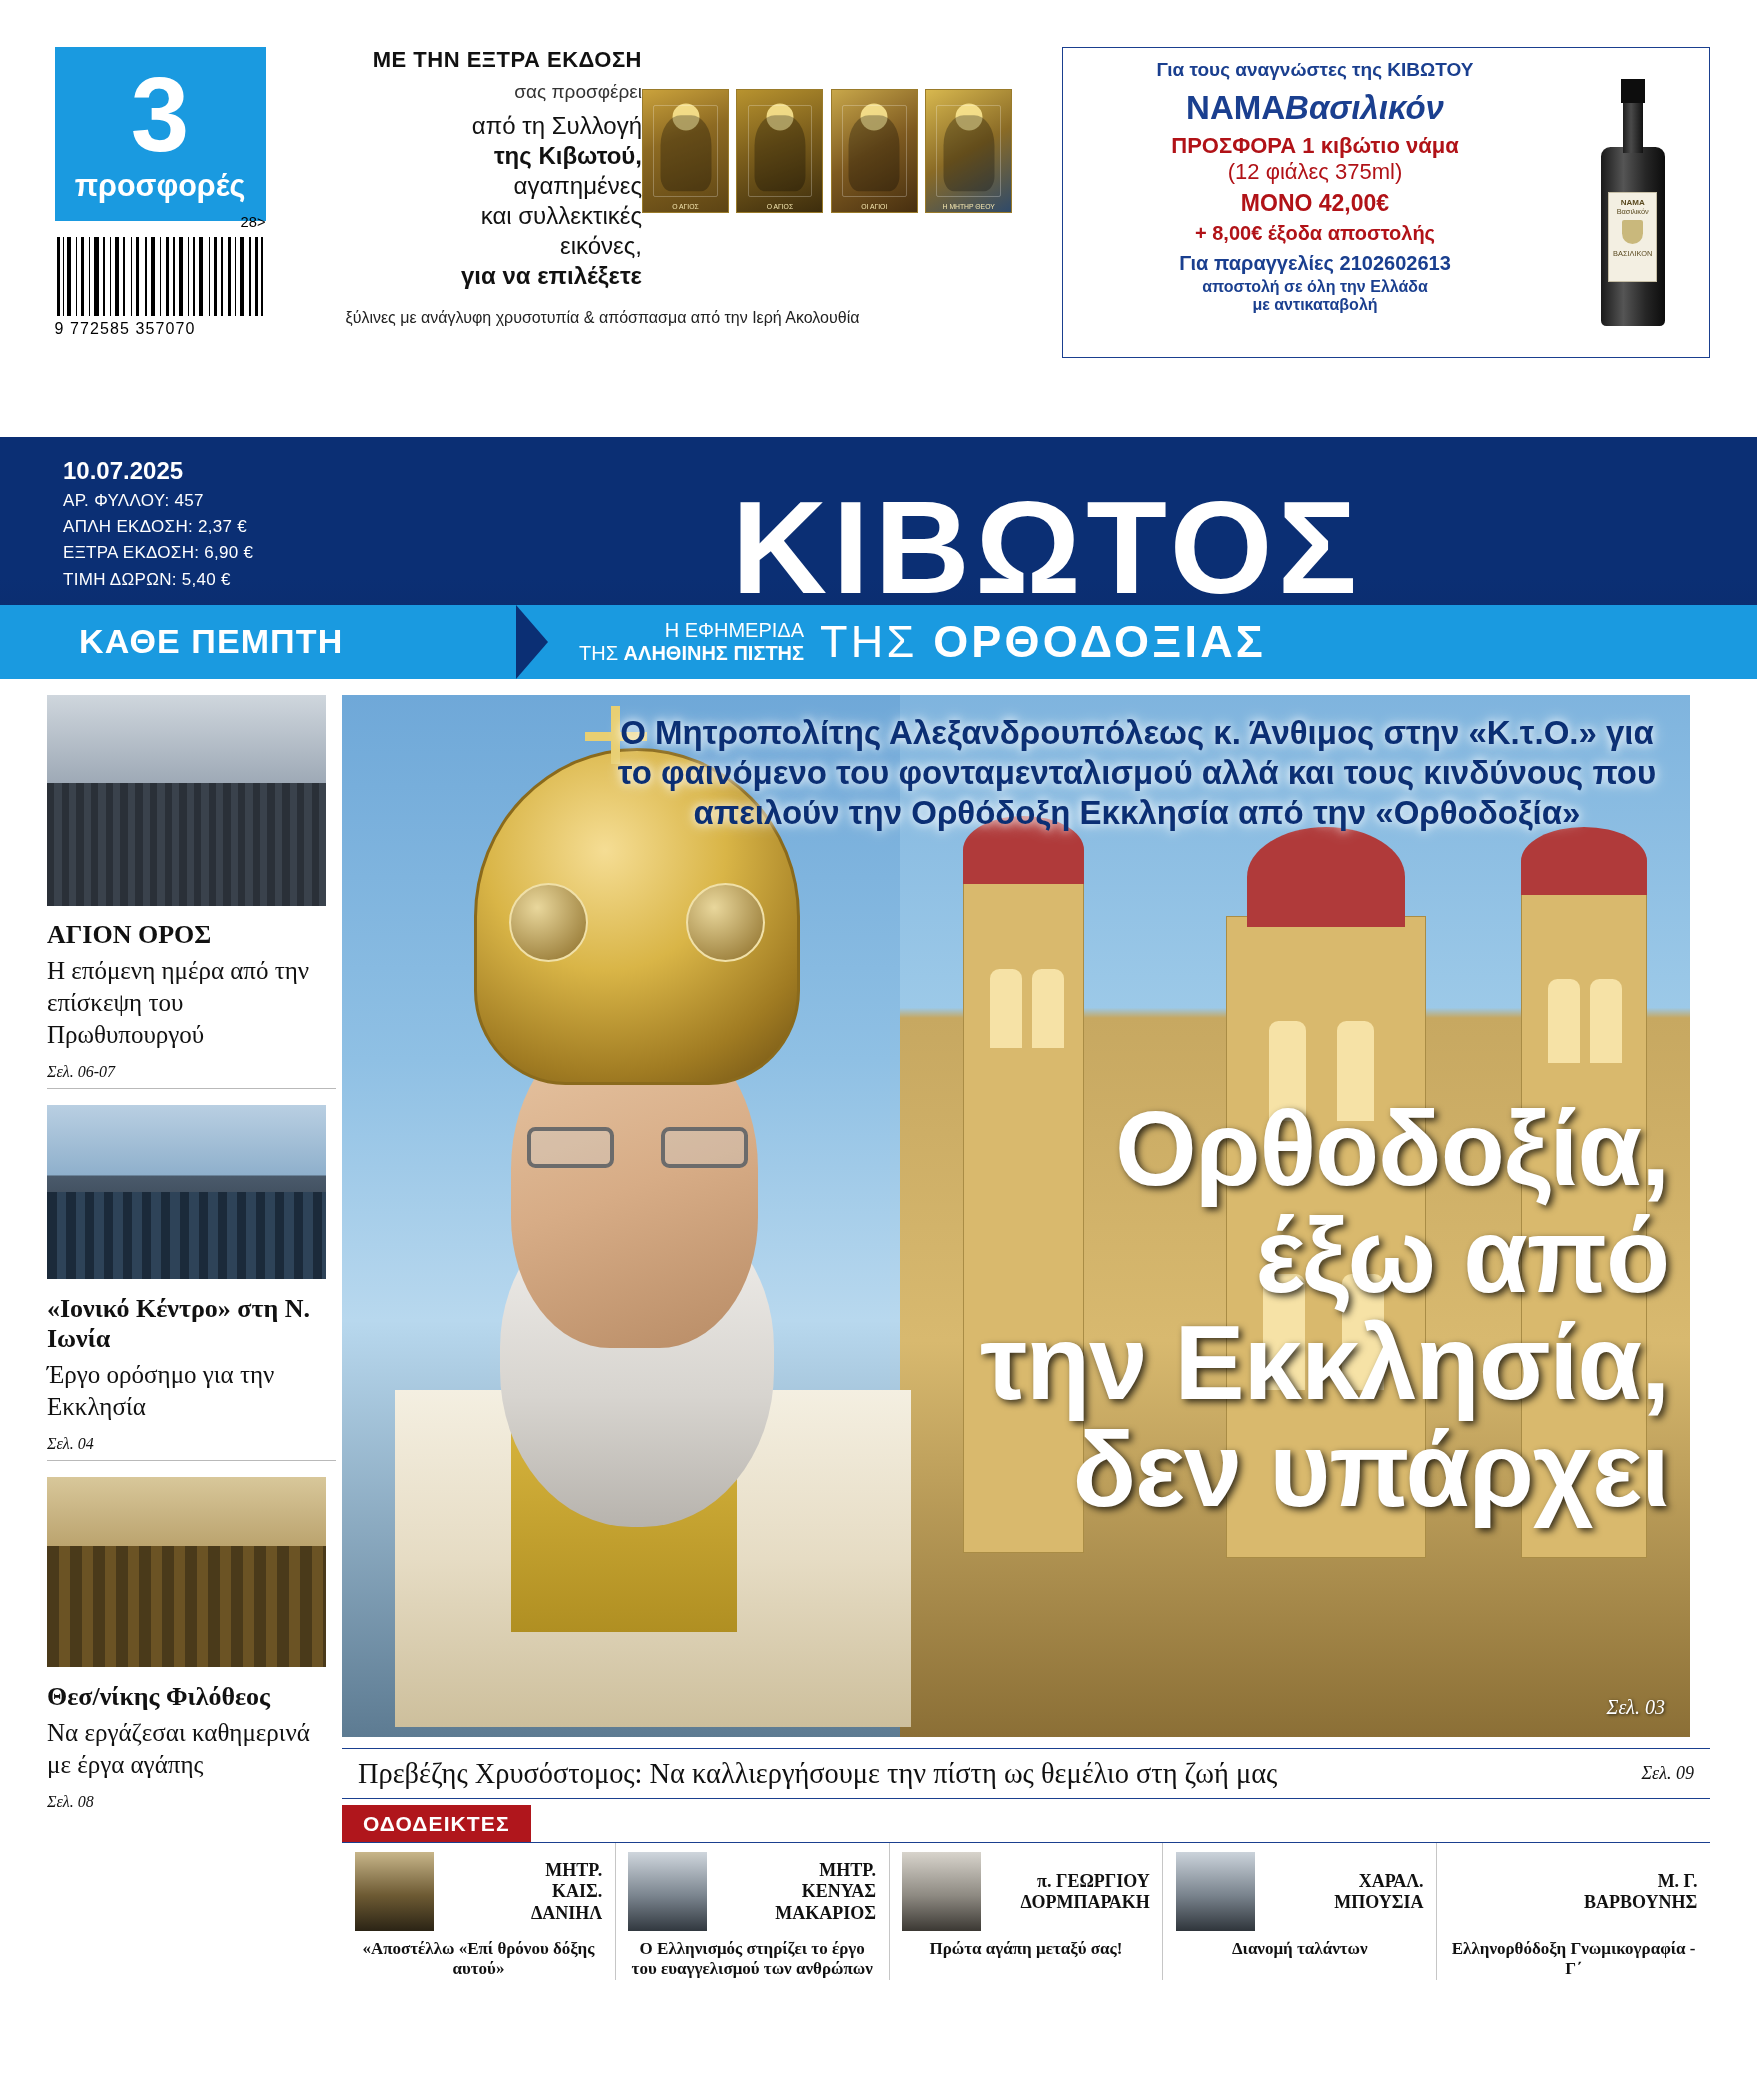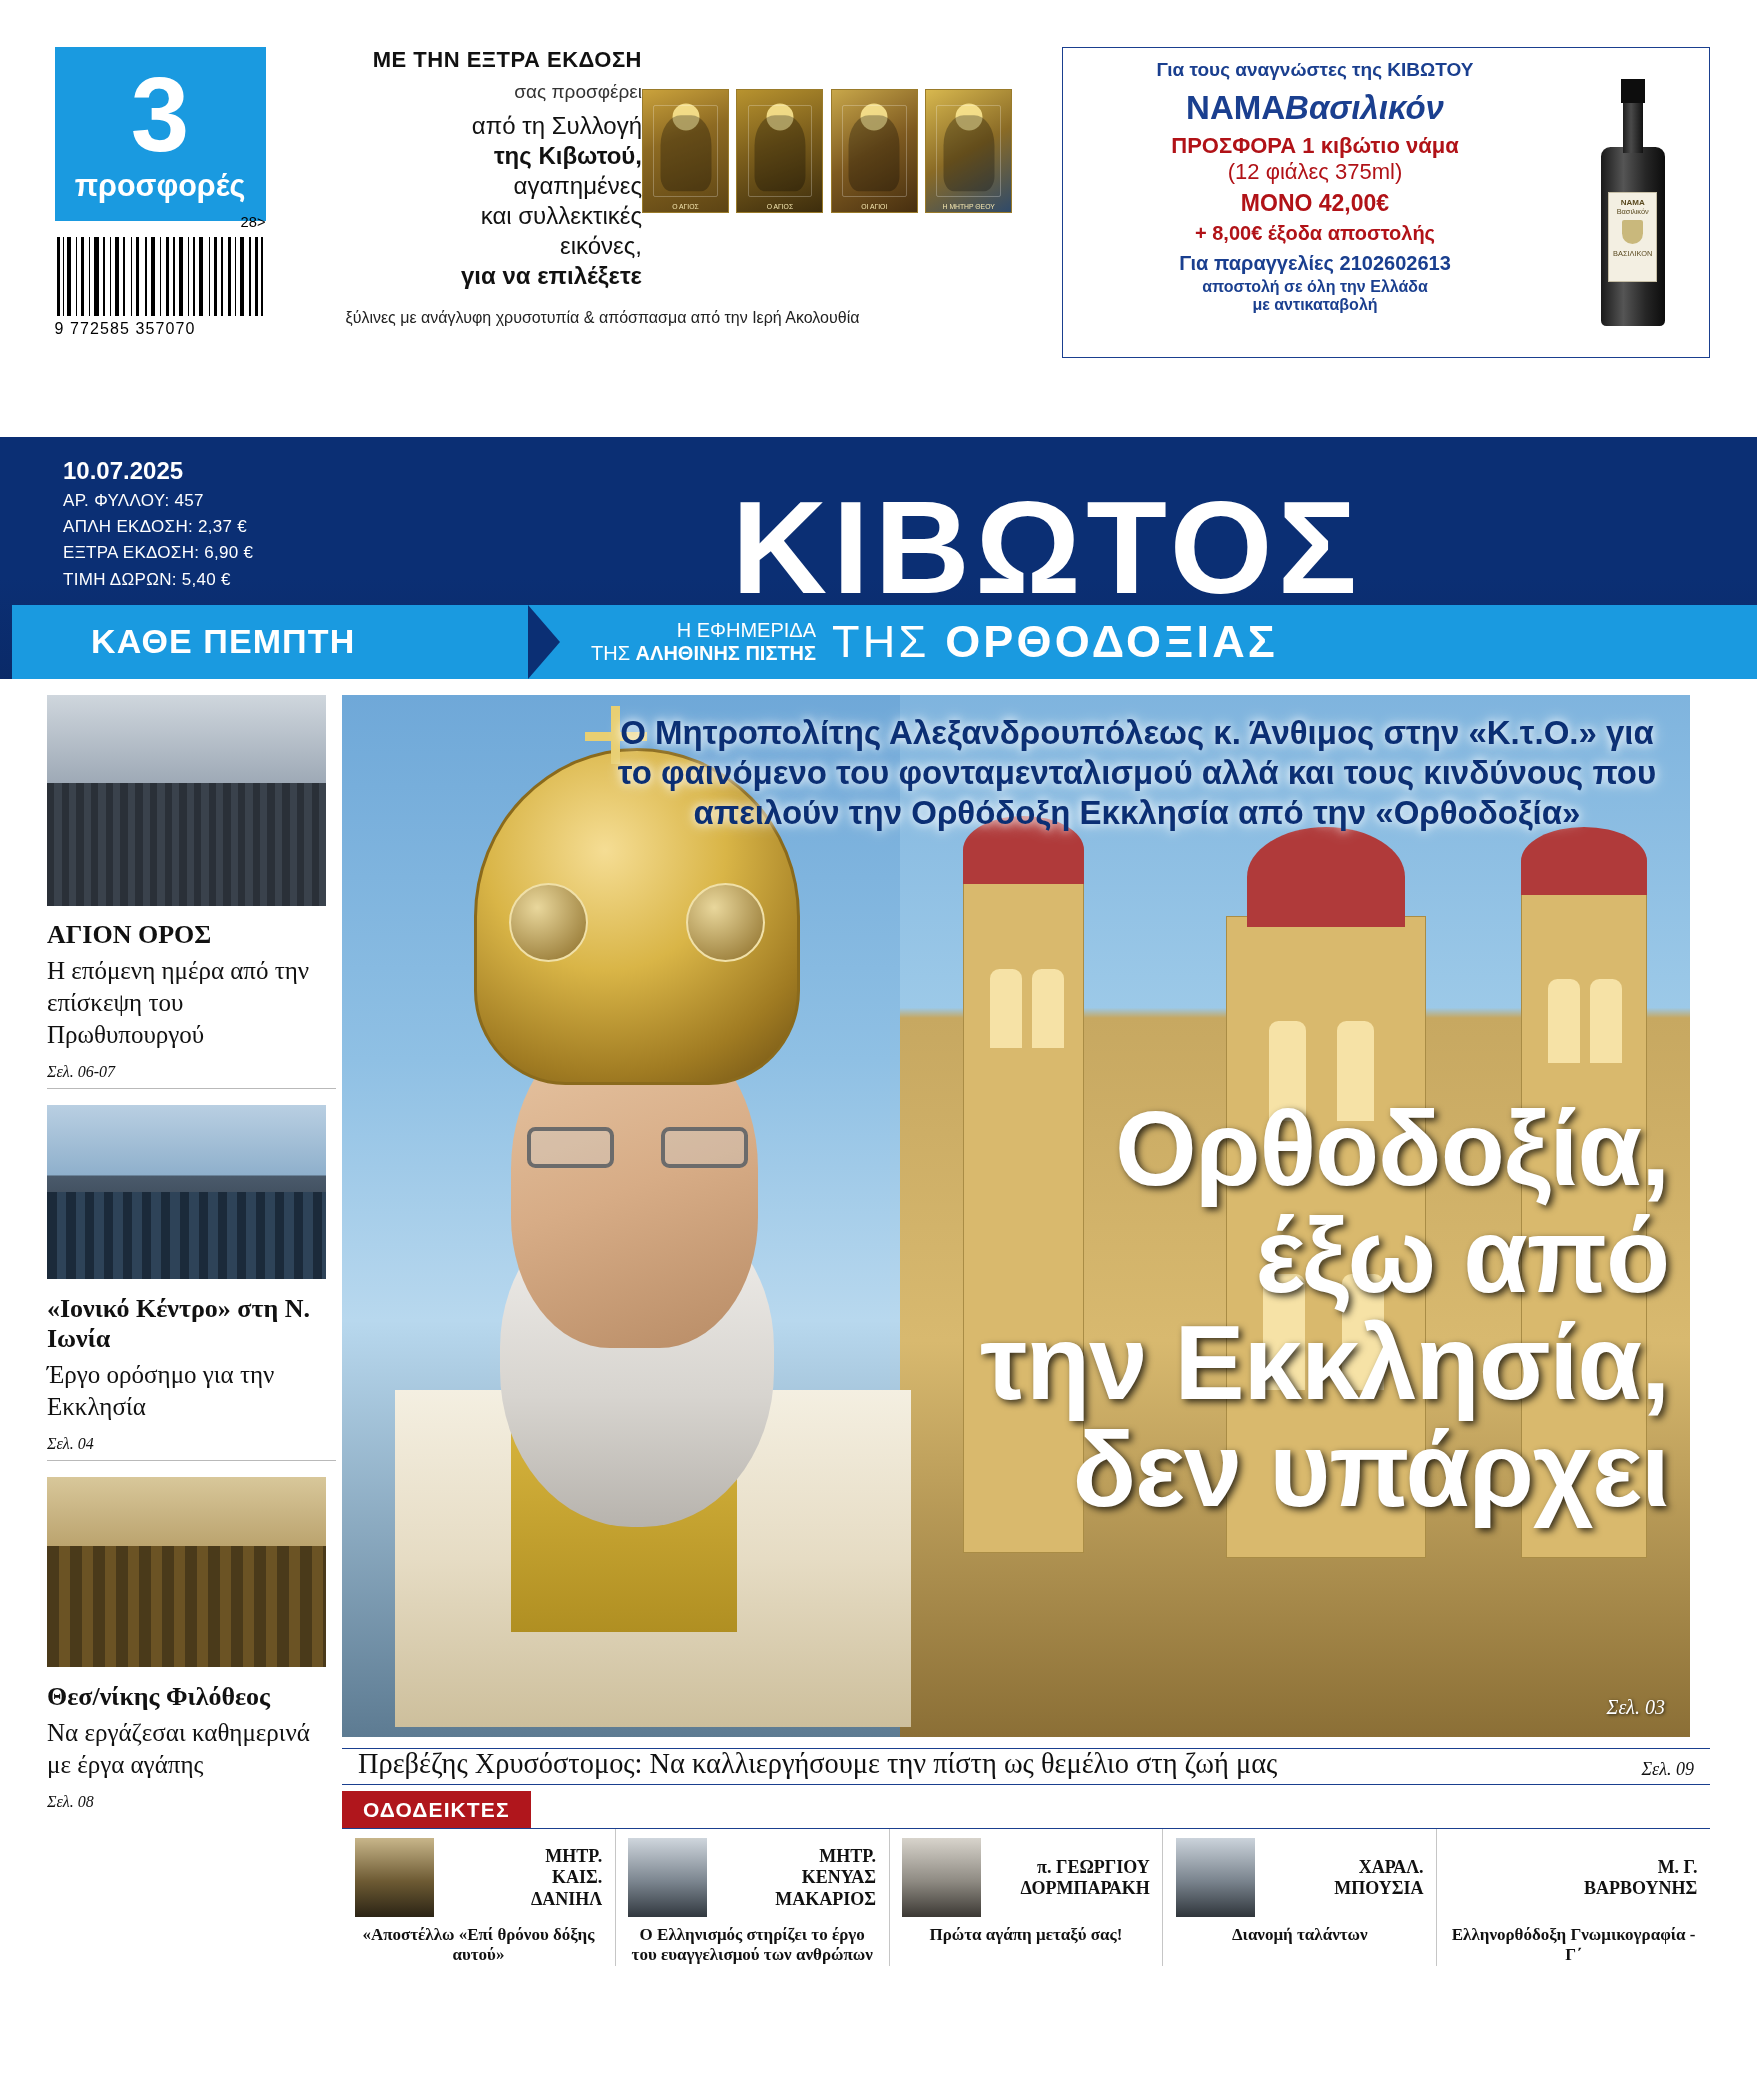--- a/index.html
+++ b/index.html
@@ -101,21 +101,21 @@
   .mh-date { font-size: 24px; font-weight: bold; }
   .mh-sm { font-size: 17px; margin-top: 6.3px; letter-spacing: 0.3px; }
   .mh-url { font-size: 21px; font-weight: bold; margin-top: 19px; }
   .mh-title {
     flex: 1; display: flex; align-items: center; justify-content: center;
     color: #fff; font-size: 132px; font-weight: bold; letter-spacing: 5.3px;
     font-family: "Liberation Sans", sans-serif;
     padding-bottom: 21px;
   }
   .blue-bar {
-    position: absolute; left: 12px; right: 0; bottom: 0; height: 74px; background: #1a9ae0;
+    position: absolute; left: 0; right: 0; bottom: 0; height: 74px; background: #1a9ae0;
     display: flex; align-items: center;
   }
   .bb-left { width: 516px; color: #fff; font-size: 34px; font-weight: bold; padding-left: 79px; letter-spacing: 1.1px; }
   .bb-arrow { width: 0; height: 0; border-top: 37px solid transparent; border-bottom: 37px solid transparent;
     border-left: 32px solid #0b2f74; position: absolute; left: 516px; top: 0; }
   .bb-mid { margin-left: 63px; color: #fff; font-size: 20px; line-height: 1.15; text-align: right; }
   .bb-mid b { font-weight: bold; }
   .bb-right { margin-left: 16px; color: #fff; font-size: 45px; font-weight: bold; letter-spacing: 3.2px; }
   .bb-right .plain { font-weight: normal; }
 
@@ -183,22 +183,22 @@
     position: absolute; right: 21px; top: 400px; width: 842px; text-align: right;
     color: #fff; font-size: 105px; font-weight: bold; line-height: 1.02; letter-spacing: -1.1px;
     text-shadow: 3.2px 3.2px 7.4px rgba(0,0,0,.75);
   }
   .hero-page { position: absolute; right: 25px; bottom: 18px; color: #fff;
     font-size: 20px; font-style: italic; font-family: "Liberation Serif", serif;
     text-shadow: 1.1px 1.1px 3.2px rgba(0,0,0,.8); }
 
   .teaser {
     margin-top: 11.6px; border-top: 1.6px solid #1a3f8f; border-bottom: 1.6px solid #1a3f8f;
-    height: 37px; display: flex; align-items: flex-end; justify-content: space-between;
-    padding: 4px 16px; font-family: "Liberation Serif", serif;
+    height: 51px; display: flex; align-items: center; justify-content: space-between;
+    padding: 16px 16px; font-family: "Liberation Serif", serif;
   }
   .teaser-text { font-size: 28.4px; color: #111; }
   .teaser-page { font-size: 18px; font-style: italic; color: #111; }
 
   
   .odo-wrap { margin-top: 6.3px; }
   .odo-label {
     display: inline-block; background: #b0161c; color: #fff; font-size: 21px;
     font-weight: bold; padding: 6.3px 21px; letter-spacing: 1.1px;
   }

